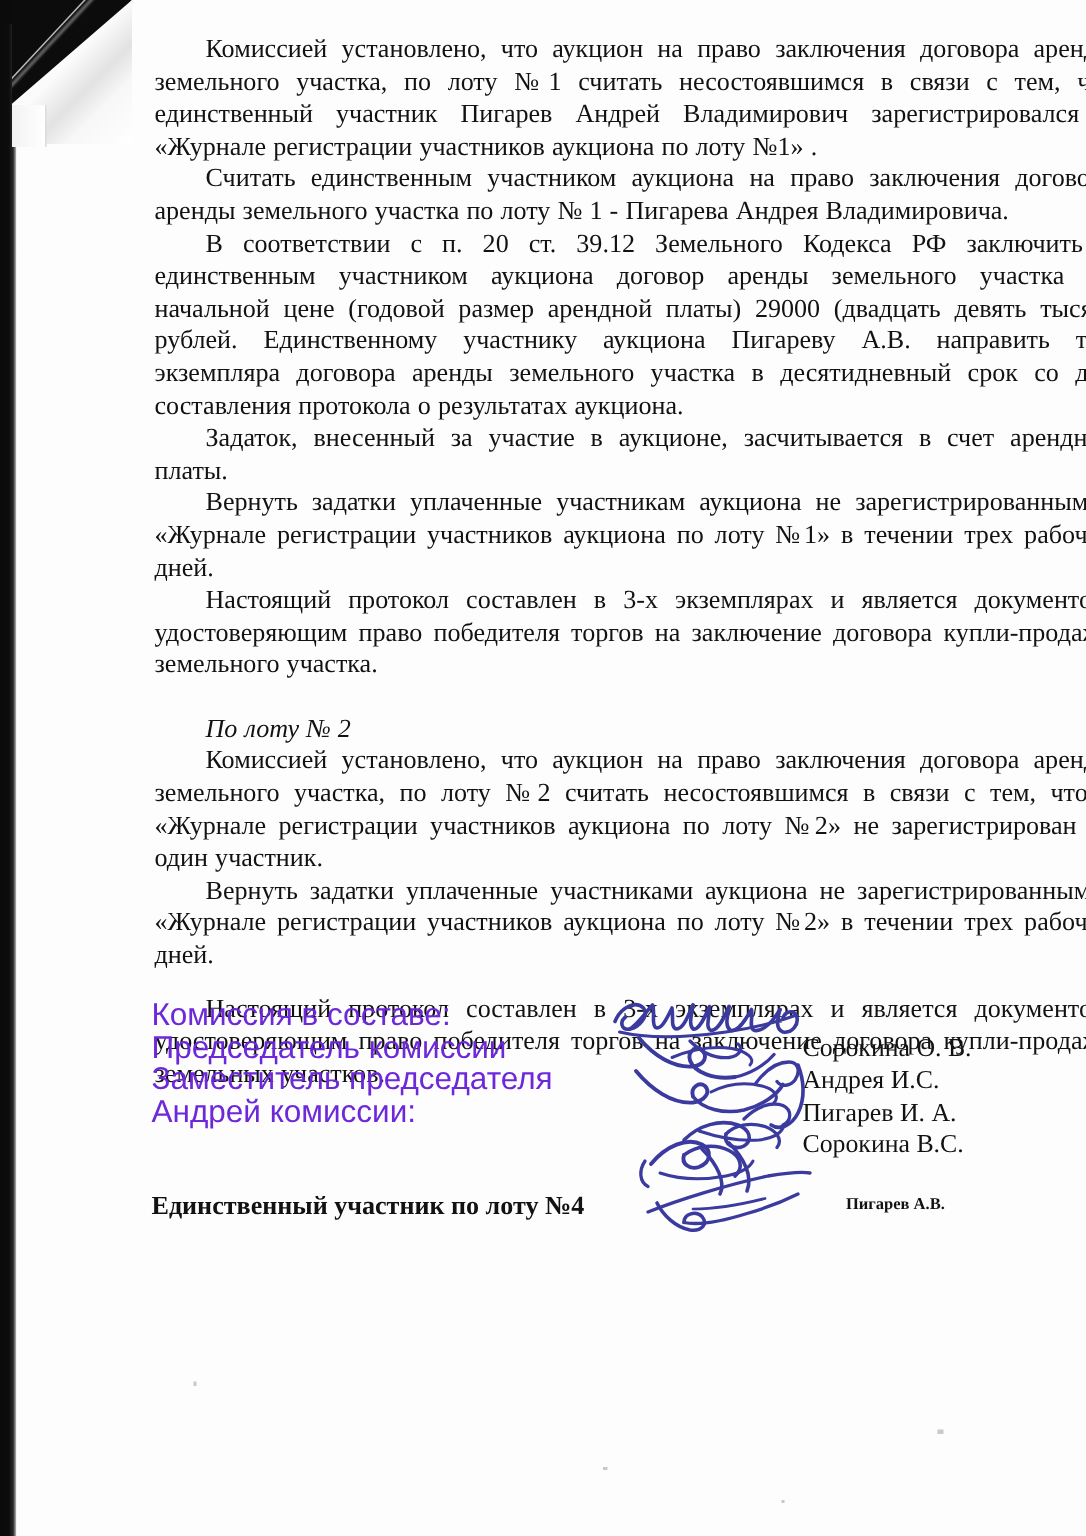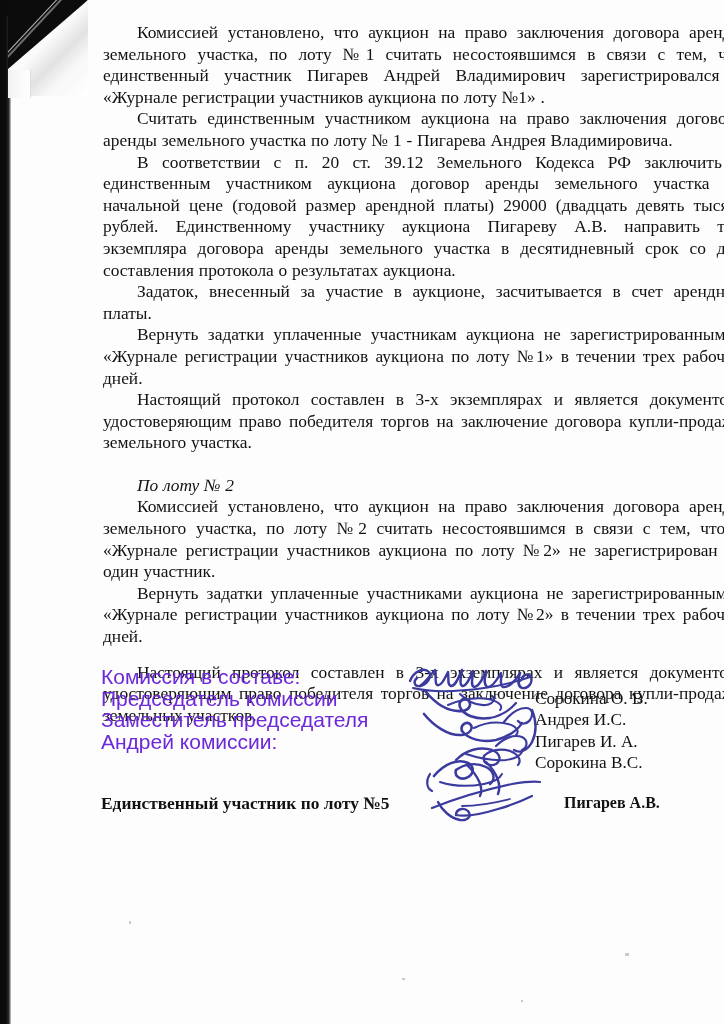--- a/index.html
+++ b/index.html
@@ -168,21 +168,21 @@
     font-weight: bold;
     font-size: 17.4px;
     line-height: 24px;
     white-space: nowrap;
   }
   .final-name {
     position: absolute;
     left: 463px;
     top: 0;
     font-weight: bold;
-    font-size: 16px;
+    font-size: 11px;
     line-height: 24px;
     white-space: nowrap;
   }
 
   
   .sig {
     position: absolute;
     z-index: 4;
     pointer-events: none;
   }
@@ -275,21 +275,21 @@
       <path d="M30 128 C40 116, 54 110, 64 115 C71 119, 70 127, 62 130 C56 132, 50 128, 52 122" stroke-width="2.6"></path>
       <path d="M52 122 C60 116, 72 114, 82 119 C90 123, 92 131, 86 136" stroke-width="2.4"></path>
       <path d="M64 118 C74 128, 80 140, 76 148" stroke-width="2.4"></path>
       <path d="M82 114 C92 124, 98 136, 94 146" stroke-width="2.4"></path>
       <path d="M36 134 C48 138, 64 139, 80 136 C90 134, 96 130, 98 126" stroke-width="2"></path>
       <path d="M26 126 C22 132, 22 140, 28 143" stroke-width="2.2"></path>
     </g>
   </svg>
 
   <div class="final-line">
-    <span class="final-label">Единственный участник по лоту №5</span>
+    <span class="final-label">Единственный участник по лоту №4</span>
     <span class="final-name">Пигарев А.В.</span>
   </div>
 
   <svg class="sig" id="sig-participant" width="130" height="46" viewBox="0 0 130 46" fill="none">
     <g stroke="#3b3a9e" fill="none" stroke-linecap="round" stroke-linejoin="round">
       <path d="M4 30 C24 22, 56 12, 84 6 C96 4, 106 3, 112 4" stroke-width="2.2"></path>
       <path d="M10 24 C14 32, 22 40, 32 42 C40 43, 44 38, 40 33 C36 29, 28 31, 28 37" stroke-width="2.4"></path>
       <path d="M28 37 C38 39, 54 36, 70 31 C84 27, 96 22, 104 18" stroke-width="2.2"></path>
       <path d="M34 28 C48 28, 66 25, 82 21" stroke-width="1.8"></path>
     </g>

